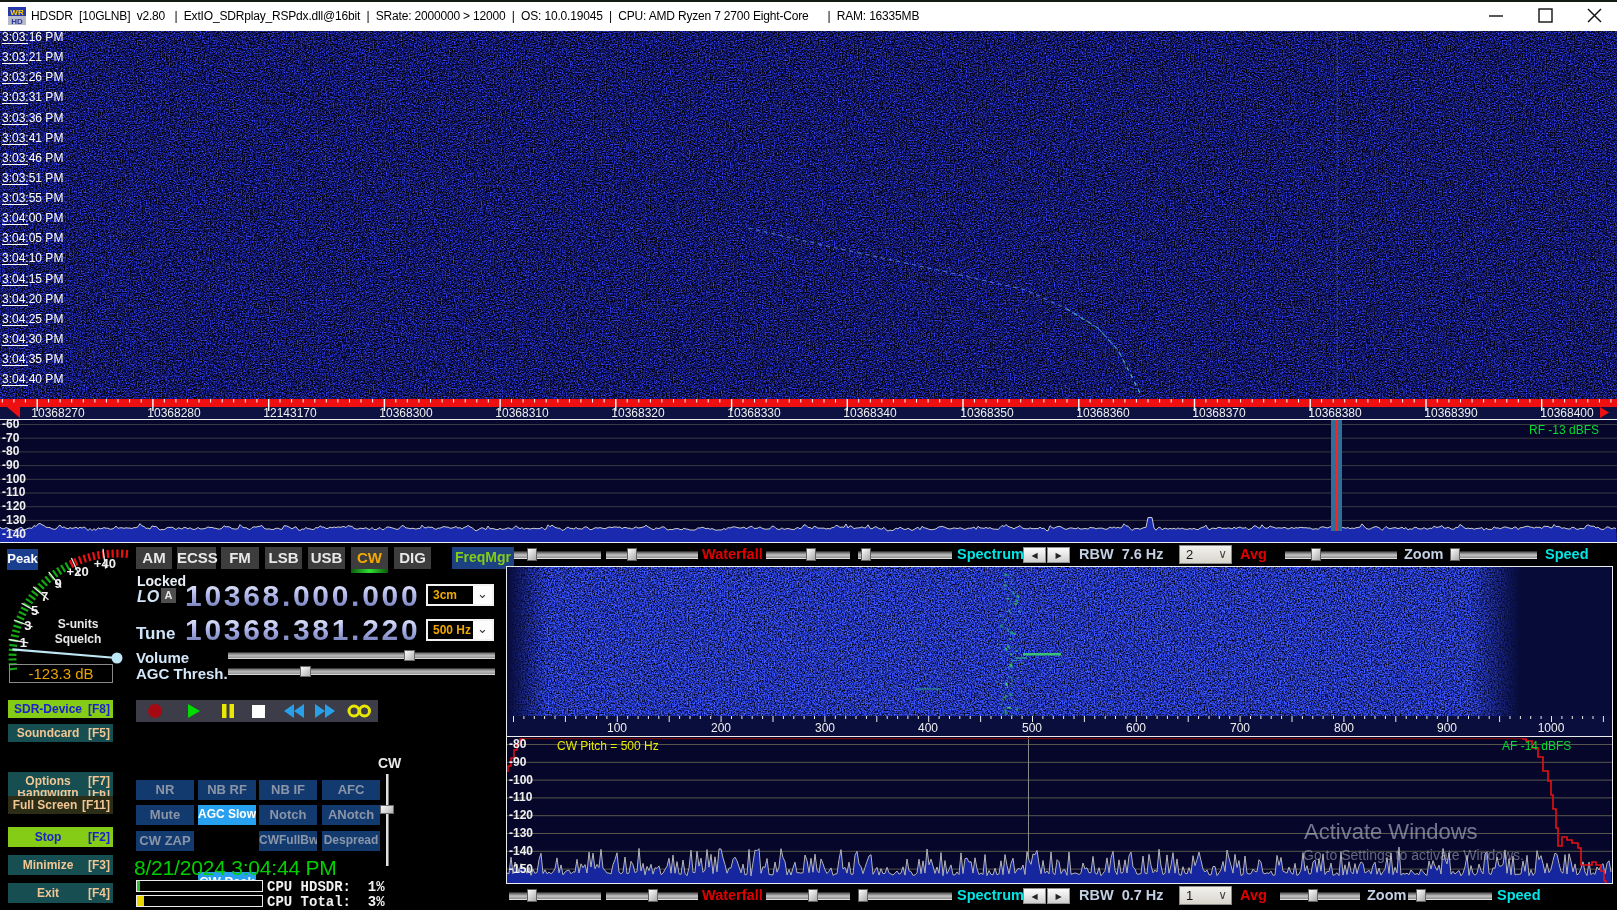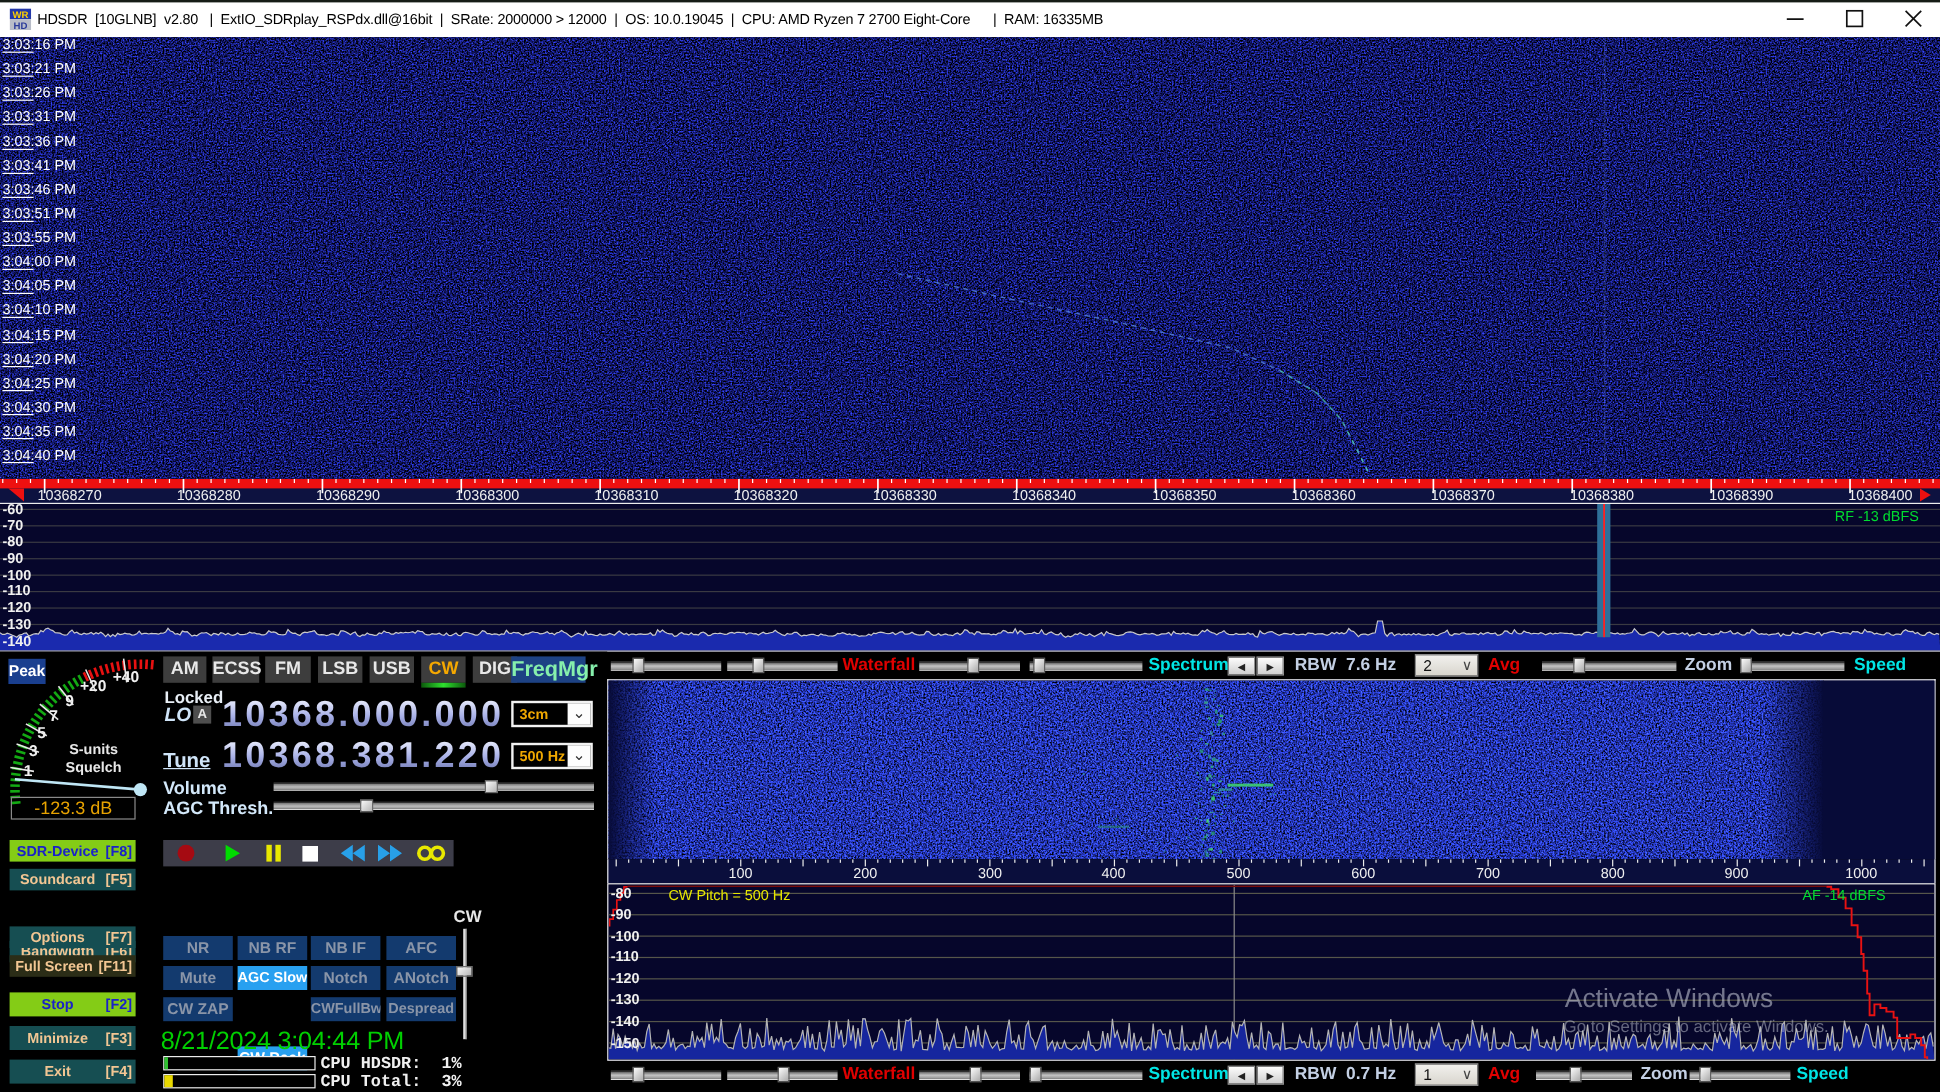--- a/index.html
+++ b/index.html
@@ -224,21 +224,21 @@
         <rect x="1564.1" y="0" width="1" height="3.5" fill="#fff"></rect>
         <rect x="1575.7" y="0" width="1" height="3.5" fill="#fff"></rect>
         <rect x="1587.3" y="0" width="1" height="3.5" fill="#fff"></rect>
         <rect x="1598.9" y="0" width="1" height="3.5" fill="#fff"></rect>
         <rect x="1610.4" y="0" width="1" height="3.5" fill="#fff"></rect>
         <path d="M7,8 L20,8 L20,19 Z" fill="#ee1010"></path>
         <path d="M1600,8 L1609,13.5 L1600,19 Z" fill="#ee1010"></path>
       </svg>
       <div class="flab" style="left:58px;">10368270</div>
       <div class="flab" style="left:174px;">10368280</div>
-      <div class="flab" style="left:290px;">10368290</div>
+      <div class="flab" style="left:290px;">12143170</div>
       <div class="flab" style="left:406px;">10368300</div>
       <div class="flab" style="left:522px;">10368310</div>
       <div class="flab" style="left:638px;">10368320</div>
       <div class="flab" style="left:754px;">10368330</div>
       <div class="flab" style="left:870px;">10368340</div>
       <div class="flab" style="left:987px;">10368350</div>
       <div class="flab" style="left:1103px;">10368360</div>
       <div class="flab" style="left:1219px;">10368370</div>
       <div class="flab" style="left:1335px;">10368380</div>
       <div class="flab" style="left:1451px;">10368390</div>
@@ -414,27 +414,27 @@
     </div>
 <div id="centerpanel">
       <div class="modebtn" style="left:4px;width:36px;">AM</div>
       <div class="modebtn" style="left:45px;width:39px;">ECSS</div>
       <div class="modebtn" style="left:89px;width:38px;">FM</div>
       <div class="modebtn" style="left:133px;width:37px;">LSB</div>
       <div class="modebtn" style="left:176px;width:37px;">USB</div>
       <div class="modebtn" style="left:219px;width:37px;color:#f5a800;">CW</div>
       <div class="modebtn" style="left:262px;width:37px;">DIG</div>
       <div style="position:absolute;left:219px;top:26px;width:37px;height:4px;background:linear-gradient(90deg,#0c5a0c,#2ee02e 50%,#0c5a0c);"></div>
-      <div class="modebtn" style="left:294px;width:62px;background:#1d4284;color:#86efac;font-size:18px;">FreqMgr</div>
+      <div class="modebtn" style="left:320px;width:62px;background:#1d4284;color:#84cc16;font-size:14px;">FreqMgr</div>
       <div style="position:absolute;left:5px;top:30px;color:#e8eef5;font-weight:bold;font-size:14px;">Locked</div>
       <div style="position:absolute;left:5px;top:45px;color:#cfe4f8;font-weight:bold;font-size:16px;font-style:italic;">LO</div>
       <div style="position:absolute;left:29px;top:45px;width:15px;height:15px;background:#4e4e4e;color:#e8e8e8;font-weight:bold;font-size:11px;text-align:center;line-height:15px;">A</div>
       <div style="position:absolute;left:53px;top:38px;font-weight:bold;font-size:30px;line-height:30px;letter-spacing:2.7px;background:linear-gradient(180deg,#f2f5ff 0%,#a9b1e8 52%,#666fa8 100%);-webkit-background-clip:text;color:transparent;white-space:nowrap;">10368.000.000</div>
       <div style="position:absolute;left:53px;top:72px;font-weight:bold;font-size:30px;line-height:30px;letter-spacing:2.7px;background:linear-gradient(180deg,#f2f5ff 0%,#a9b1e8 52%,#666fa8 100%);-webkit-background-clip:text;color:transparent;white-space:nowrap;">10368.381.220</div>
-      <div style="position:absolute;left:4px;top:81px;color:#cfe4f8;font-weight:bold;font-size:17px;text-decoration:underline;">Tune</div>
+      <div style="position:absolute;left:4px;top:81px;color:#cfe4f8;font-weight:bold;font-size:17px;">Tune</div>
       <div style="position:absolute;width:68px;height:22px;border:2px solid #f2f2f2;background:#000;left:294px;top:41px;">
         <span style="position:absolute;left:5px;top:0;color:#f0a800;font-weight:bold;font-size:12px;line-height:18px;">3cm</span>
         <span style="position:absolute;right:0;top:0;width:19px;height:18px;background:#fdfdfd;color:#333;text-align:center;line-height:15px;font-size:13px;">⌄</span>
       </div>
       <div style="position:absolute;width:68px;height:22px;border:2px solid #f2f2f2;background:#000;left:294px;top:76px;">
         <span style="position:absolute;left:5px;top:0;color:#f0a800;font-weight:bold;font-size:12px;line-height:18px;">500 Hz</span>
         <span style="position:absolute;right:0;top:0;width:19px;height:18px;background:#fdfdfd;color:#333;text-align:center;line-height:15px;font-size:13px;">⌄</span>
       </div>
       <div style="position:absolute;left:4px;top:106px;color:#d3e8fa;font-weight:bold;font-size:15px;">Volume</div>
       <div style="position:absolute;left:4px;top:122px;color:#d3e8fa;font-weight:bold;font-size:15px;">AGC Thresh.</div>

